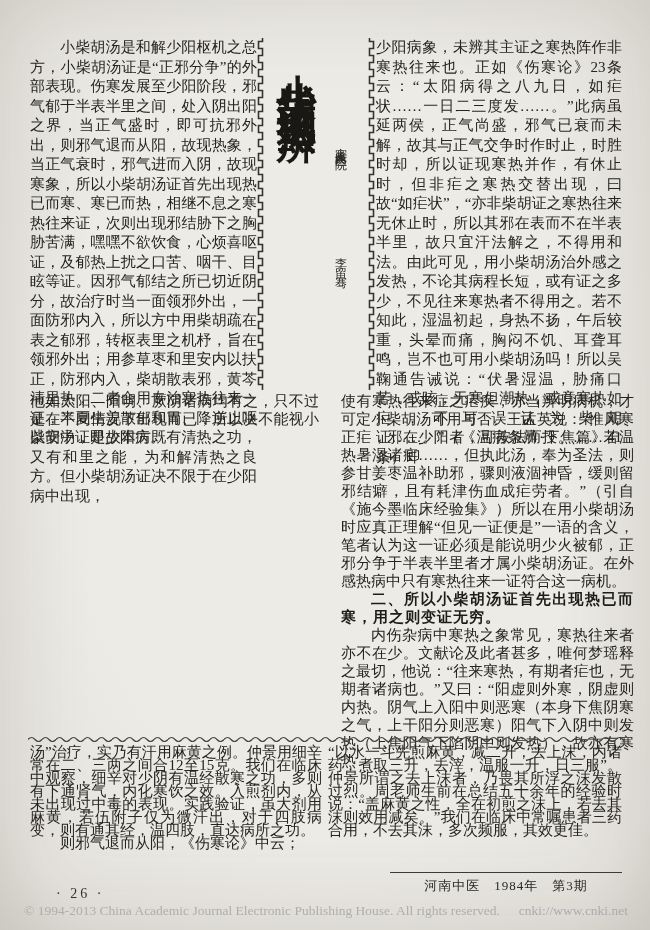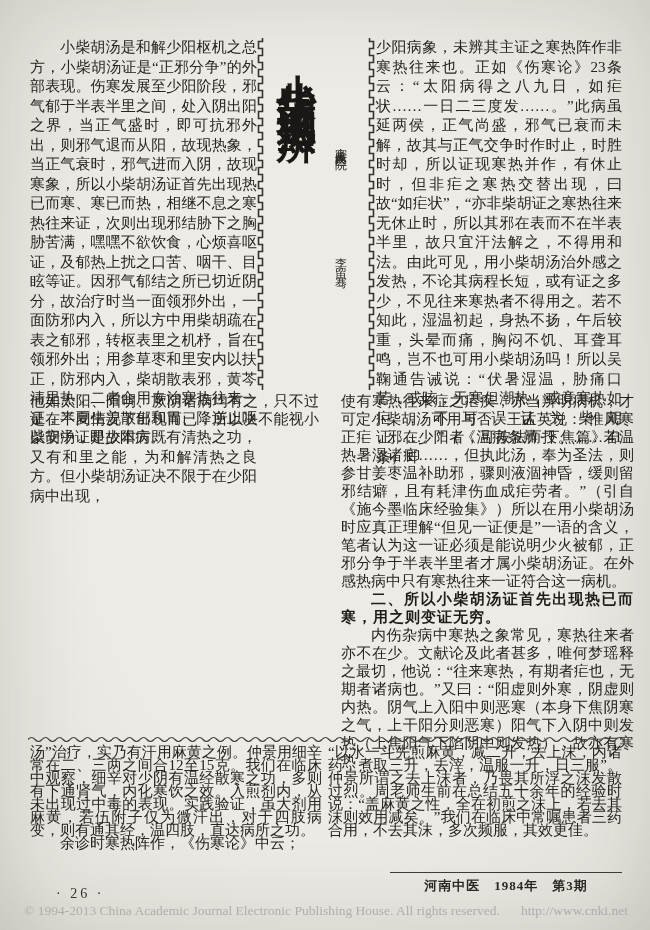--- a/index.html
+++ b/index.html
@@ -47,21 +47,21 @@
 
   .wavy { position:absolute; left:28px; top:735px; }
 
   .pagenum {
     position:absolute; left:56px; top:886px;
     font-size:14px; letter-spacing:3px; color:#33312d;
   }
   .journal {
     position:absolute; right:28px; top:872px; width:232px;
     border-top:1.5px solid #3c3a35; padding-top:4px;
-    text-align:center; font-weight:bold; font-size:13px; color:#2a2825;
+    text-align:center; font-weight:normal; font-size:13px; color:#2a2825;
     letter-spacing:1px;
   }
   .copyright {
     position:absolute; left:24px; right:22px; top:903px;
     display:flex; justify-content:space-between; align-items:baseline;
     font-size:13.5px; color:#b0aeaa;text-align:right;
   }
   .copyright .url { color:#abacae; }
 </style>
 </head>
@@ -113,30 +113,30 @@
     </div>
   </section>
 
   <svg class="wavy" width="596" height="7">
     <rect width="596" height="7" fill="url(#wavepat)"></rect>
   </svg>
 
   <section class="band band-bottom">
     <div class="col col-lb">
       <p class="p">汤”治疗，实乃有汗用麻黄之例。仲景用细辛常在二、三两之间合12至15克。我们在临床中观察，细辛对少阴有温经散寒之功，多则有下通肾气，内化寒饮之效。入煎剂内，从未出现过中毒的表现。实践验证，虽大剂用麻黄，若伍附子仅为微汗出，对于四肢病变，则有通其经，温四肢，直达病所之功。</p>
-      <p class="p indent">余诊时寒热阵作，《伤寒论》中云；</p>
+      <p class="p indent">则邪气退而从阳，《伤寒论》中云；</p>
     </div>
     <div class="col col-rb">
       <p class="p">“以水一斗先煎麻黄，减二升，去上沫，内诸药，煮取三升，去滓，温服一升，日三服”。仲景所谓之去上沫者，乃畏其所浮之沫发散过烈。周老师生前在总结五十余年的经验时说：“盖麻黄之性，全在初煎之沫上，若去其沫则效用减矣。”我们在临床中常嘱患者三药合用，不去其沫，多次频服，其效更佳。</p>
     </div>
   </section>
 
   <div class="pagenum">· 26 ·</div>
   <div class="journal">
     <span>河南中医　1984年　第3期</span>
   </div>
 
   <div class="copyright">
     <span>© 1994-2013 China Academic Journal Electronic Publishing House. All rights reserved.</span>
-    <span class="url">http://www.cnki.net</span>
+    <span class="url">cnki://www.cnki.net</span>
   </div>
 
 </div>
 
 </body></html>

